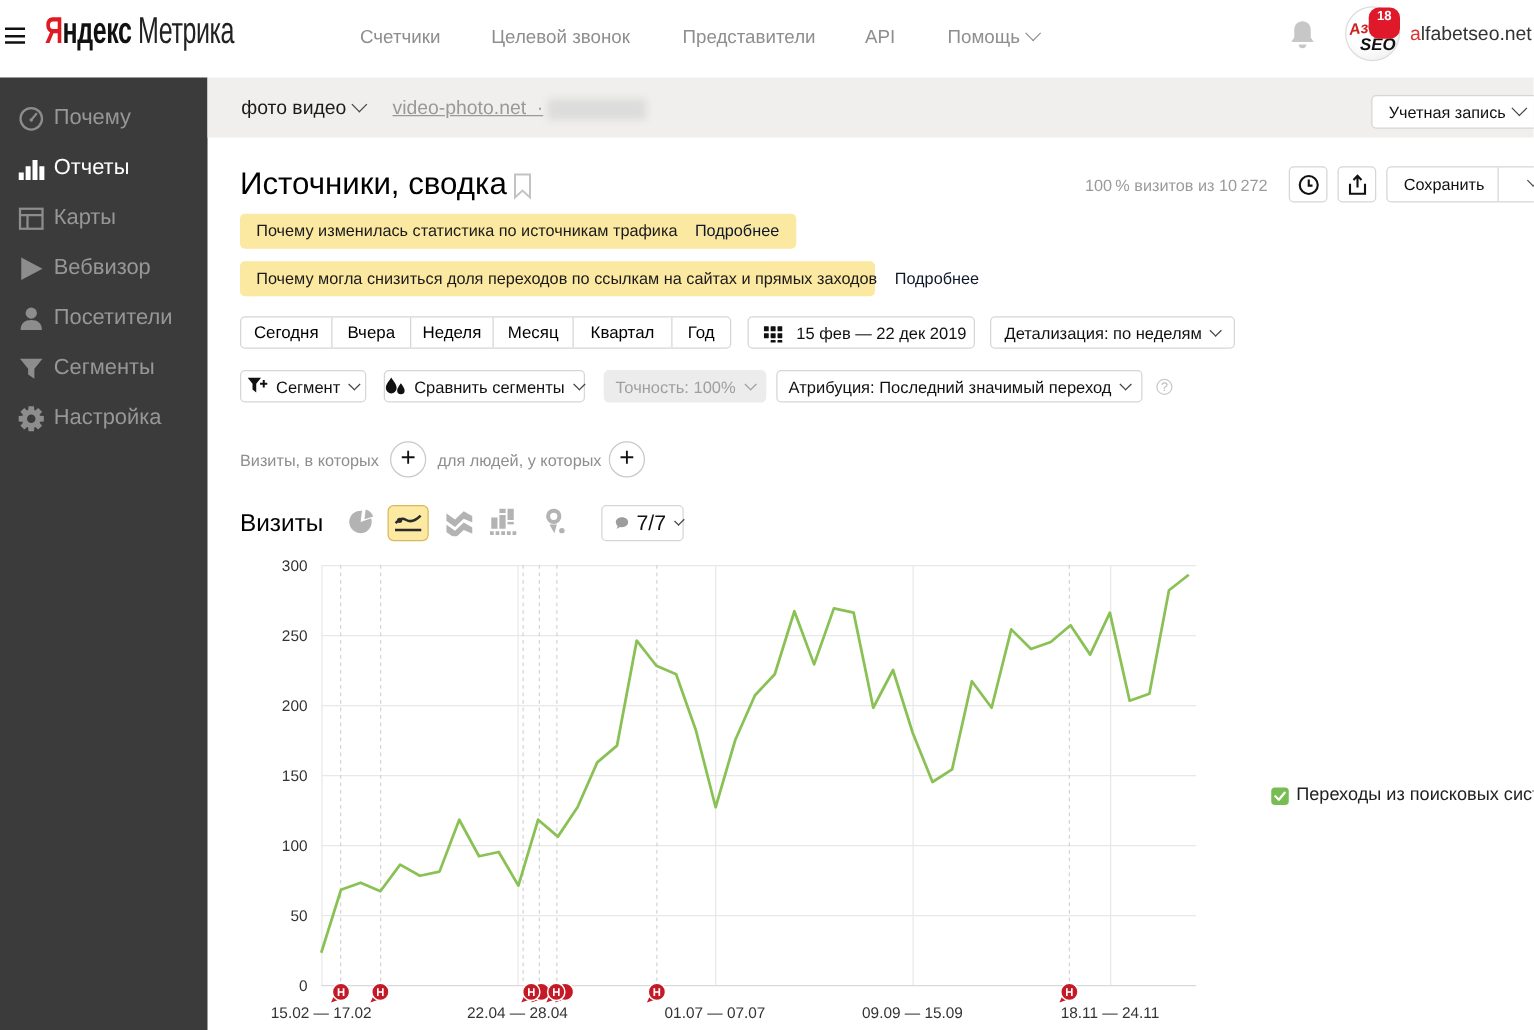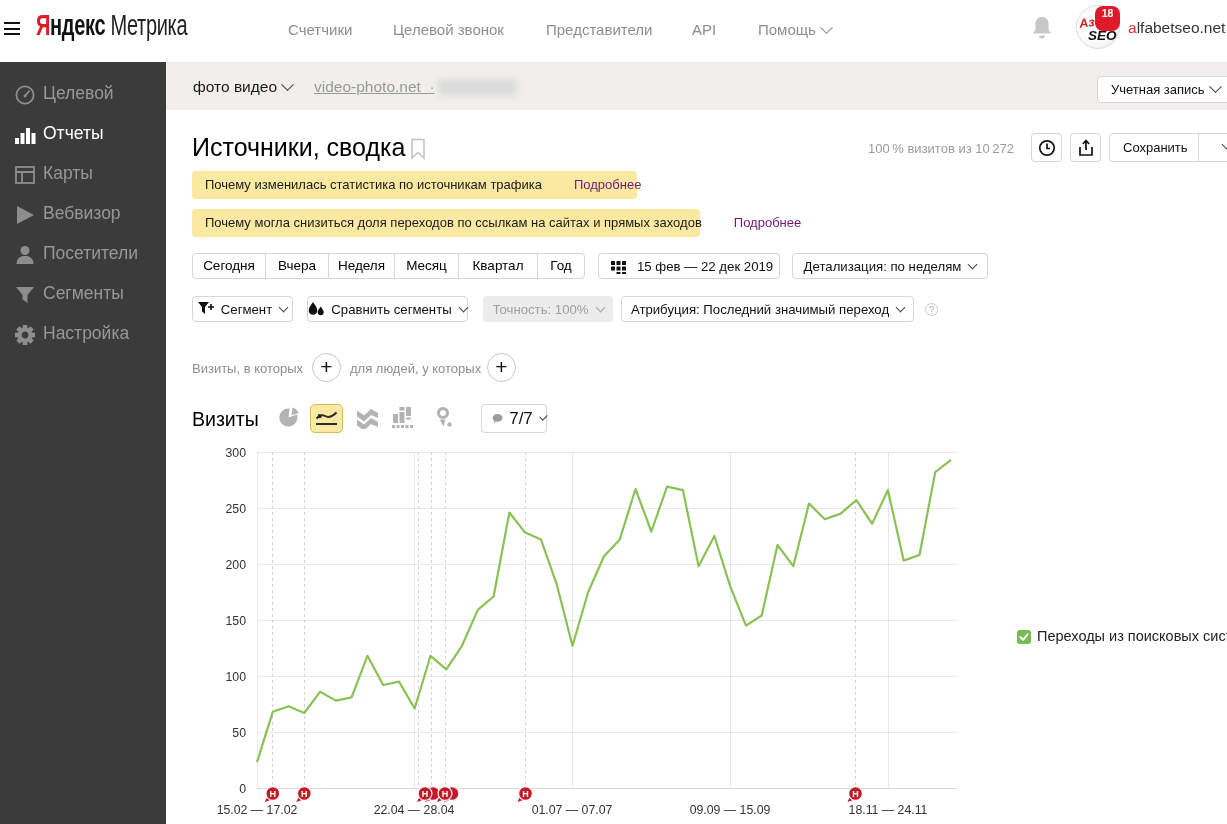--- a/index.html
+++ b/index.html
@@ -50,21 +50,21 @@
 .chevd { display:inline-block; width:7px; height:7px; border-right:1.5px solid #444;
   border-bottom:1.5px solid #444; transform:rotate(45deg); margin-left:8px; margin-top:-4px; }
 
 
 #title { position:absolute; left:192px; top:133px; font-size:25px; color:#000; }
 #pct { position:absolute; left:868px; top:141px; font-size:13px; color:#9b9b9b; }
 
 
 .banner { position:absolute; left:192px; height:28px; background:#fbe8a1; border-radius:4px;
   font-size:13px; color:#1a1a1a; line-height:28px; padding-left:13px; white-space:nowrap; }
-.banner .more { color:#701a75; margin-left:32px; }
+.banner .more { color:#0f172a; margin-left:14px; }
 
 
 #vrow { position:absolute; left:192px; top:361px; font-size:13px; color:#8e8e8e; }
 .plus { position:absolute; top:353px; width:29px; height:29px; border:1px solid #c9c9c9; border-radius:50%;
   color:#111; font-size:21px; font-weight:400; text-align:center; line-height:26px; background:#fff;}
 #vtitle { position:absolute; left:192px; top:408px; font-size:19.5px; color:#000; }
 
 #legend { position:absolute; left:1017px; top:626px; width:220px; }
 #lcheck { position:absolute; left:0; top:4px; width:14px; height:14px; background:#77bd53; border-radius:3px; }
 #ltext { position:absolute; left:20px; top:2px; font-size:14.5px; color:#222; white-space:nowrap; }
@@ -97,21 +97,21 @@
     <div id="acctname"><span class="r">a</span>lfabetseo.net</div>
   </div>
 
   <div id="side">
     <div class="sitem" style="top:20px;">
       <svg width="22" height="22" viewBox="0 0 22 22">
           <circle cx="11" cy="11" r="8.6" fill="none" stroke="#8d8d8d" stroke-width="1.8"></circle>
           <path d="M11 12 L15.5 6.5" stroke="#8d8d8d" stroke-width="1.8"></path>
           <circle cx="11" cy="12" r="1.4" fill="#8d8d8d"></circle>
         </svg>
-      <span class="lbl">Целевой</span>
+      <span class="lbl">Почему</span>
     </div>
     <div class="sitem act" style="top:60px;">
       <svg width="22" height="22" viewBox="0 0 22 22">
           <g fill="#fff">
             <rect x="1" y="14" width="4" height="6"></rect>
             <rect x="6.5" y="9" width="4" height="11"></rect>
             <rect x="12" y="4" width="4" height="16"></rect>
             <rect x="17.5" y="9" width="4" height="11"></rect>
           </g>
         </svg>

